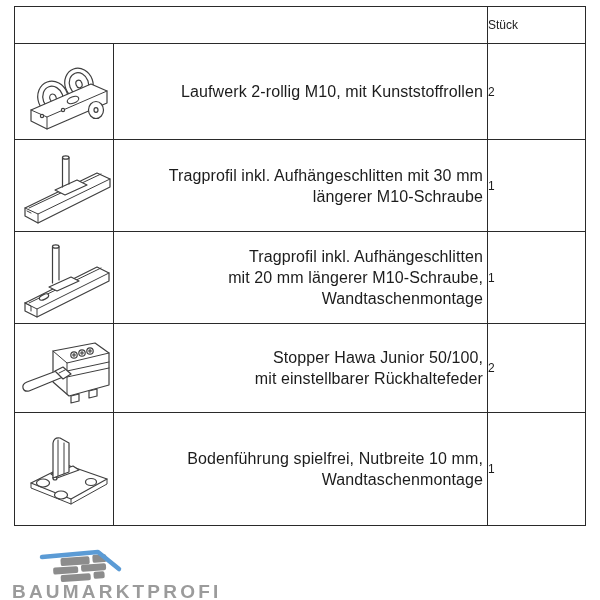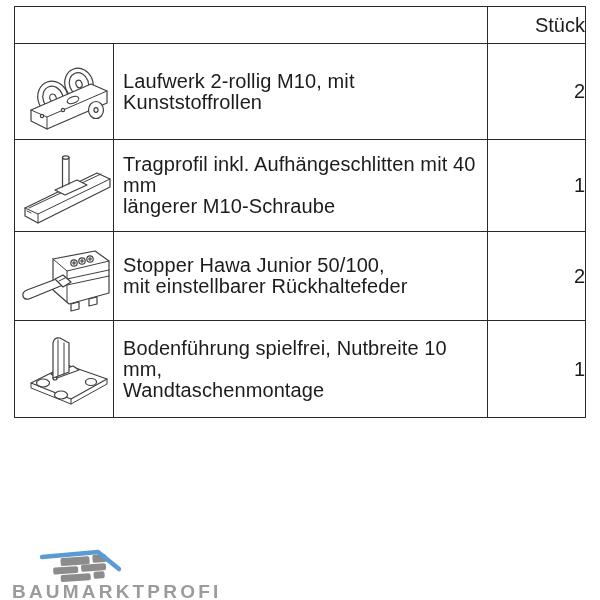--- a/index.html
+++ b/index.html
@@ -16,29 +16,29 @@
   }
   .parts-table td{border:1px solid #2a2a2a;vertical-align:middle;padding:0;}
   .col-icon{width:99px;}
   .col-desc{width:374px;}
   .col-qty{width:98px;}
   tr.hrow{height:37px;}
   tr.r1{height:96px;}
   tr.r2{height:92px;}
   tr.r3{height:92px;}
   tr.r4{height:89px;}
-  tr.r5{height:97px;}
+  tr.r5{height:113px;}
   tr.r6{height:86px;}
   td.merged-head{border-right:1px solid #2a2a2a;}
   td.desc-cell{
-    font-size:20px;line-height:21px;letter-spacing:0.1px;
-    padding:0 4px 0 9px;white-space:pre-line;
+    font-size:16px;line-height:21px;letter-spacing:0.1px;
+    padding:0 4px 0 9px;white-space:pre-line;text-align:right;
   }
   td.qty-cell,td.qty-head{
-    text-align:right;font-size:20px;
+    text-align:left;font-size:12px;
   }
   td.icon-cell{text-align:center;}
   td.icon-cell svg{display:block;margin:0 auto;}
   .drawing{stroke:#3f3f3f;stroke-width:1.2;fill:#ffffff;stroke-linejoin:round;stroke-linecap:round;}
   .thin{stroke-width:1;fill:none;}
   
   .watermark{position:absolute;left:0;top:540px;width:260px;height:60px;z-index:10;pointer-events:none;text-decoration:underline;}
   .watermark svg{position:absolute;left:28px;top:4px;}
   .brand-text{
     position:absolute;left:12px;top:41px;
@@ -95,25 +95,44 @@
         <g class="drawing">
           <path d="M8,64 L80,29 L93,35 L93,43 L21,79 L8,72 Z"></path>
           <path class="thin" d="M8,64 L21,70 L93,35 M21,70 L21,79 M12,64 L84,30"></path>
           <path class="thin" d="M10,67 L14,69"></path>
           <path d="M38,46 L60,36 L70,41 L48,51 Z"></path>
           <path d="M45.5,13.5 L45.5,43 M52,13.5 L52,40" fill="none"></path>
           <ellipse cx="48.75" cy="13.5" rx="3.25" ry="1.7"></ellipse>
         </g>
       </svg>
     </td>
-    <td class="desc-cell">Tragprofil inkl. Aufhängeschlitten mit 40 mm
+    <td class="desc-cell">Tragprofil inkl. Aufhängeschlitten mit 30 mm
 längerer M10-Schraube</td>
     <td class="qty-cell">1</td>
   </tr>
 
+  <tr class="r3">
+    <td class="icon-cell">
+      <svg width="95" height="86" viewBox="0 0 95 86">
+        <g class="drawing">
+          <path d="M8,68 L80,32 L92,38 L92,46 L20,82 L8,76 Z"></path>
+          <path class="thin" d="M8,68 L20,74 L92,38 M20,74 L20,82 M12,68 L84,33"></path>
+          <path class="thin" d="M8,68 L14,71 L14,76"></path>
+          <ellipse cx="27" cy="62" rx="5" ry="2.4" transform="rotate(-26 27 62)"></ellipse>
+          <path d="M32,52 L54,42 L62,46 L40,56 Z"></path>
+          <path d="M35.5,11.5 L35.5,48 M42,11.5 L42,45" fill="none"></path>
+          <ellipse cx="38.75" cy="11.5" rx="3.25" ry="1.7"></ellipse>
+        </g>
+      </svg>
+    </td>
+    <td class="desc-cell">Tragprofil inkl. Aufhängeschlitten
+mit 20 mm längerer M10-Schraube,
+Wandtaschenmontage</td>
+    <td class="qty-cell">1</td>
+  </tr>
 
   <tr class="r4">
     <td class="icon-cell">
       <svg width="95" height="82" viewBox="0 0 95 82">
         <g class="drawing">
           <path d="M36,24 L78,16 L92,26 L92,58 L52,69 L36,55 Z"></path>
           <path class="thin" d="M36,24 L50,36 L92,26 M50,36 L50,67"></path>
           <circle cx="57" cy="28" r="3.2"></circle>
               <circle cx="65" cy="26" r="3.2"></circle>
               <circle cx="73" cy="24" r="3.2"></circle>

